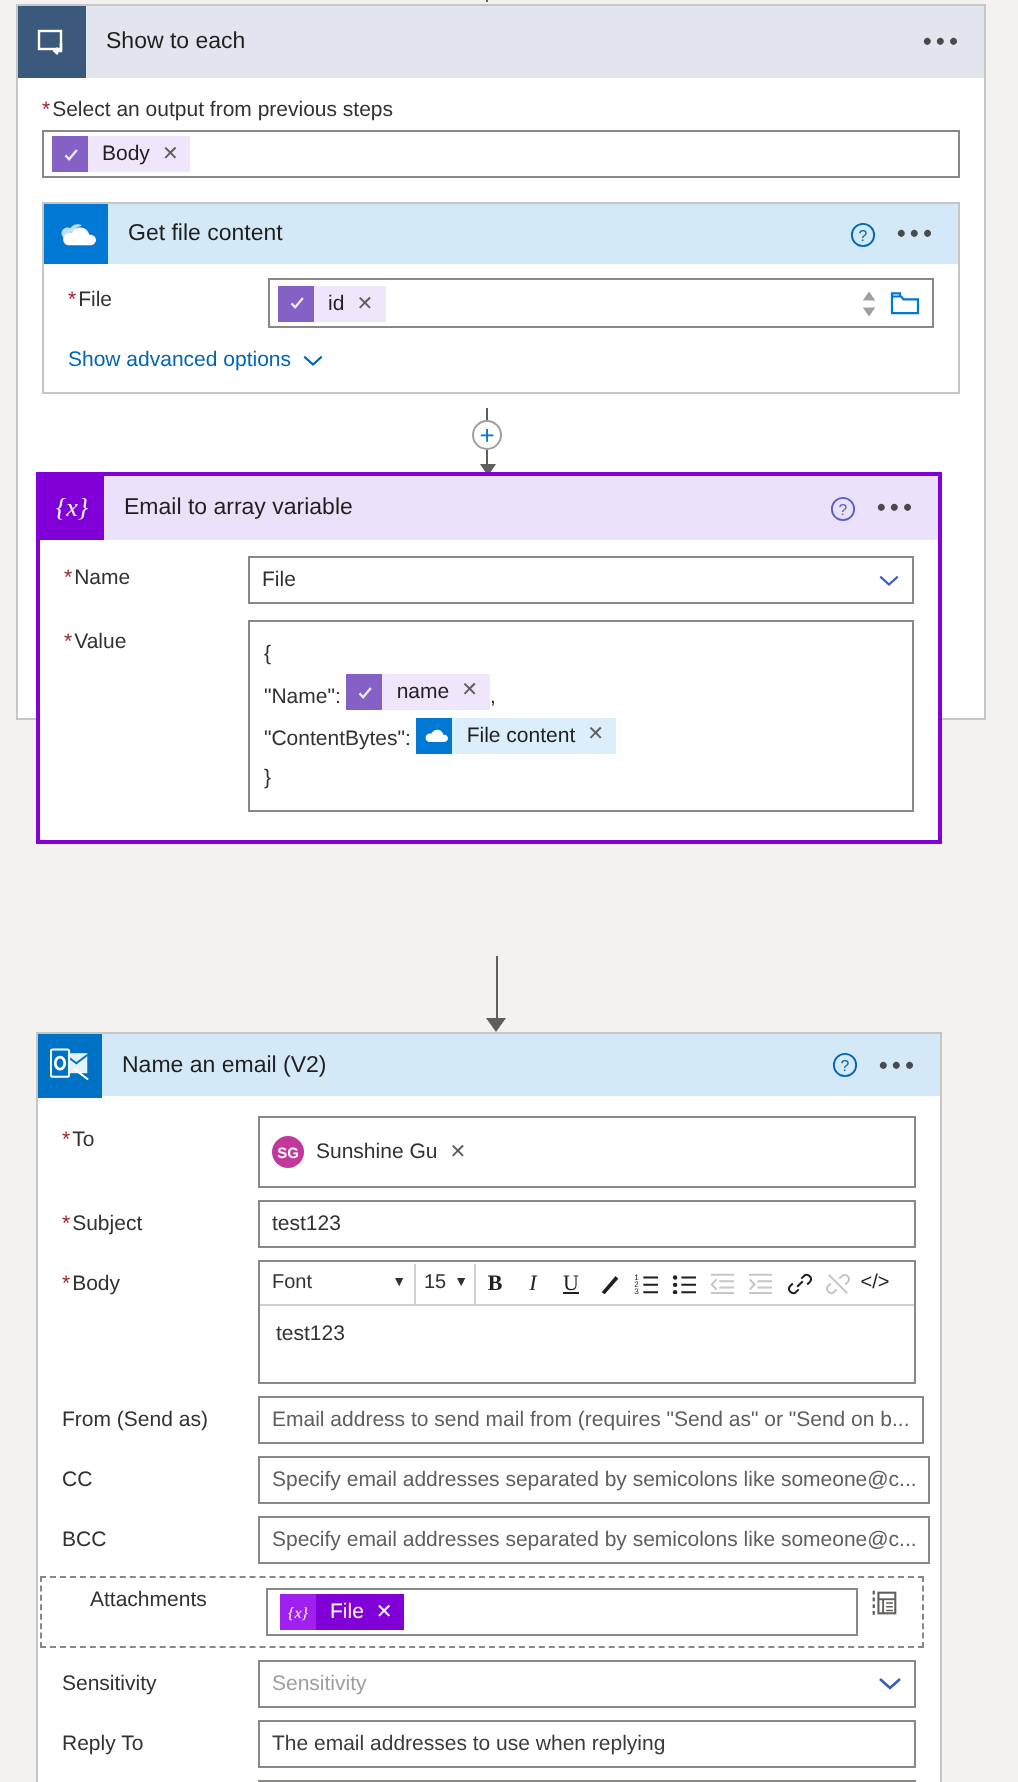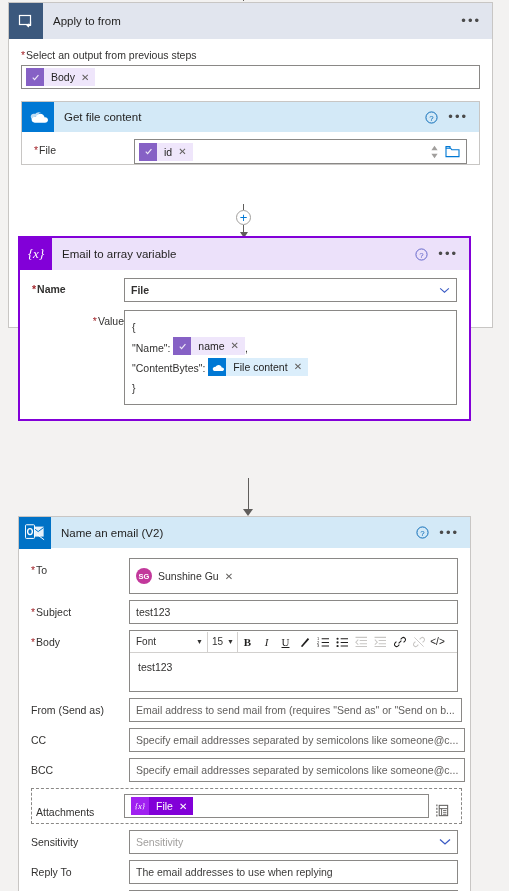--- a/index.html
+++ b/index.html
@@ -288,24 +288,24 @@
   }
   .tb-btn.disabled { color: #c8c6c4; cursor: default; }
   .rte-body {
     min-height: 38px;
     padding: 8px 8px;
     font-size: 10.5px;
   }
 
   
   .attach-row {
-    margin: 2px 8px 6px 12px;
+    margin: 2px 8px 6px 1px;
     border: 1px dashed #8a8886;
-    padding: 5px 6px 5px 0;
-    display: flex; align-items: flex-end;
+    padding: 5px 6px 5px 20px;
+    display: flex; align-items: flex-start;
   }
   .attach-label {
     width: 92px; flex: 0 0 92px;
     font-size: 10.5px;
     padding-left: 4px;
   }
   .attach-ctrl { flex: 1 1 auto; }
   .attach-icon-btn {
     width: 26px; flex: 0 0 26px;
     display: flex; align-items: center; justify-content: center;
@@ -320,21 +320,21 @@
 
   <div class="scope-card">
     <div class="card-header scope-header">
       <div class="hdr-icon">
         <svg width="16" height="16" viewBox="0 0 16 16">
           <rect x="1.5" y="2.5" width="11" height="9" fill="none" stroke="#ffffff" stroke-width="1.2"></rect>
           <path d="M12.5 8.5 L12.5 12.5 L9.5 12.5" fill="none" stroke="#ffffff" stroke-width="1.2"></path>
           <path d="M11 11 L9.2 12.5 L11 14" fill="none" stroke="#ffffff" stroke-width="1.2"></path>
         </svg>
       </div>
-      <div class="hdr-title">Apply to from</div>
+      <div class="hdr-title">Show to each</div>
       <div class="hdr-right">
         <span class="ellipsis">•••</span>
       </div>
     </div>
 
     <div class="scope-body">
       <div class="field-label-top">
         <span class="req">*</span><span>Select an output from previous steps</span>
       </div>
       <div class="input-box">
@@ -395,20 +395,28 @@
                   <svg width="15" height="13" viewBox="0 0 16 14">
                     <path d="M1 3.5h5l1.2 1.6H15V12.5H1z" fill="none" stroke="#0078d4" stroke-width="1.2"></path>
                     <path d="M1 3.5V1.8h4.3V3.5" fill="none" stroke="#0078d4" stroke-width="1.2"></path>
                   </svg>
                 </span>
               </span>
             </div>
           </div>
         </div>
 
+        <div style="padding:10px 12px 10px 12px;display:flex;align-items:center;gap:5px;">
+          <span class="link">Show advanced options</span>
+          <span>
+            <svg width="11" height="7" viewBox="0 0 12 8">
+                <path d="M1 1.5 L6 6 L11 1.5" fill="none" stroke="#0065b3" stroke-width="1.2"></path>
+              </svg>
+          </span>
+        </div>
       </div>
 
       <div style="height:132px;"></div>
 
       <div class="add-action" style="position:relative;left:0;top:0;justify-content:center;">
         <span>
           <svg width="16" height="16" viewBox="0 0 18 18">
             <path d="M3 2.5 H15" stroke="#1a4b8c" stroke-width="1.6" fill="none"></path>
             <path d="M9 2.5 V11" stroke="#1a4b8c" stroke-width="1.4" fill="none"></path>
             <path d="M5.5 8 L9 11.8 L12.5 8" fill="none" stroke="#1a4b8c" stroke-width="1.4"></path>
@@ -438,38 +446,38 @@
           <svg width="13" height="13" viewBox="0 0 14 14">
             <circle cx="7" cy="7" r="6" fill="none" stroke="#5b5fc7" stroke-width="1"></circle>
             <text x="7" y="10.3" font-size="8.5" fill="#5b5fc7" text-anchor="middle" font-family="Liberation Sans, sans-serif">?</text>
           </svg>
         </span>
         <span class="ellipsis">•••</span>
       </div>
     </div>
 
     <div style="padding:8px 12px 14px 12px;">
-      <div class="row" style="padding:0;margin-bottom:8px;font-weight:bold;">
+      <div class="row" style="padding:0;margin-bottom:8px;">
         <div class="row-label" style="width:92px;flex:0 0 92px;">
           <span class="req">*</span><span>Name</span>
         </div>
         <div class="row-ctrl">
           <div class="select-box">
             <span>File</span>
             <span class="chev">
               <svg width="11" height="7" viewBox="0 0 12 8">
                   <path d="M1 1.5 L6 6 L11 1.5" fill="none" stroke="#3b5bc4" stroke-width="1.2"></path>
                 </svg>
             </span>
           </div>
         </div>
       </div>
 
       <div class="row" style="padding:0;">
-        <div class="row-label" style="width:92px;flex:0 0 92px;text-align:right;">
+        <div class="row-label" style="width:92px;flex:0 0 92px;">
           <span class="req">*</span><span>Value</span>
         </div>
         <div class="row-ctrl">
           <div class="value-area">
             <div>{</div>
             <div>
               <span>"Name":</span>
               <span class="token purple">
                 <span class="tok-ico">
                   <svg width="11" height="11" viewBox="0 0 12 12">

